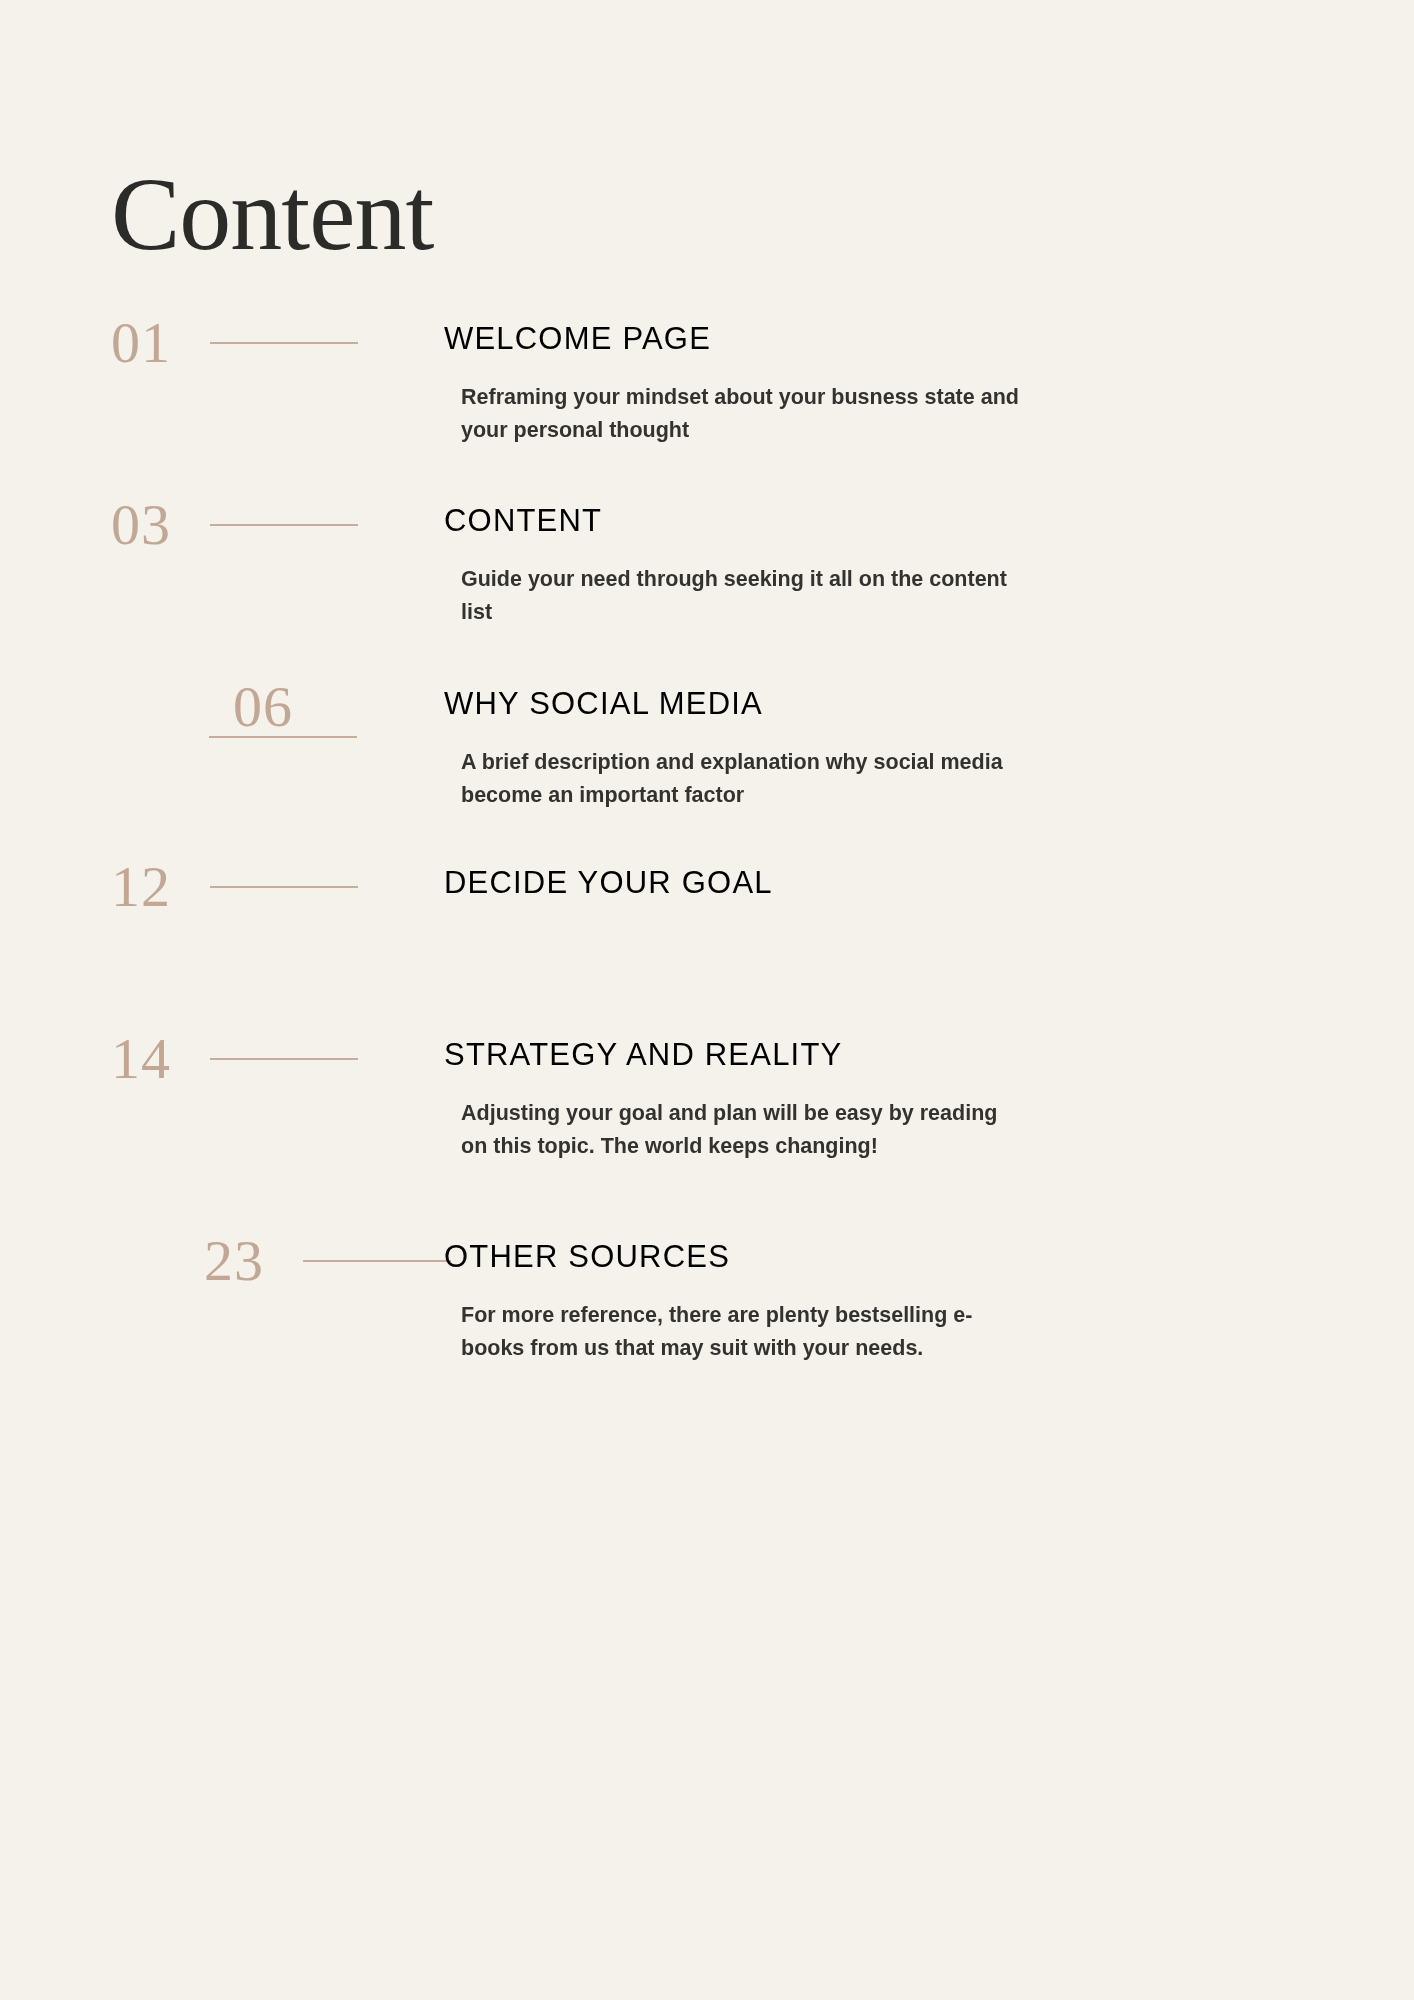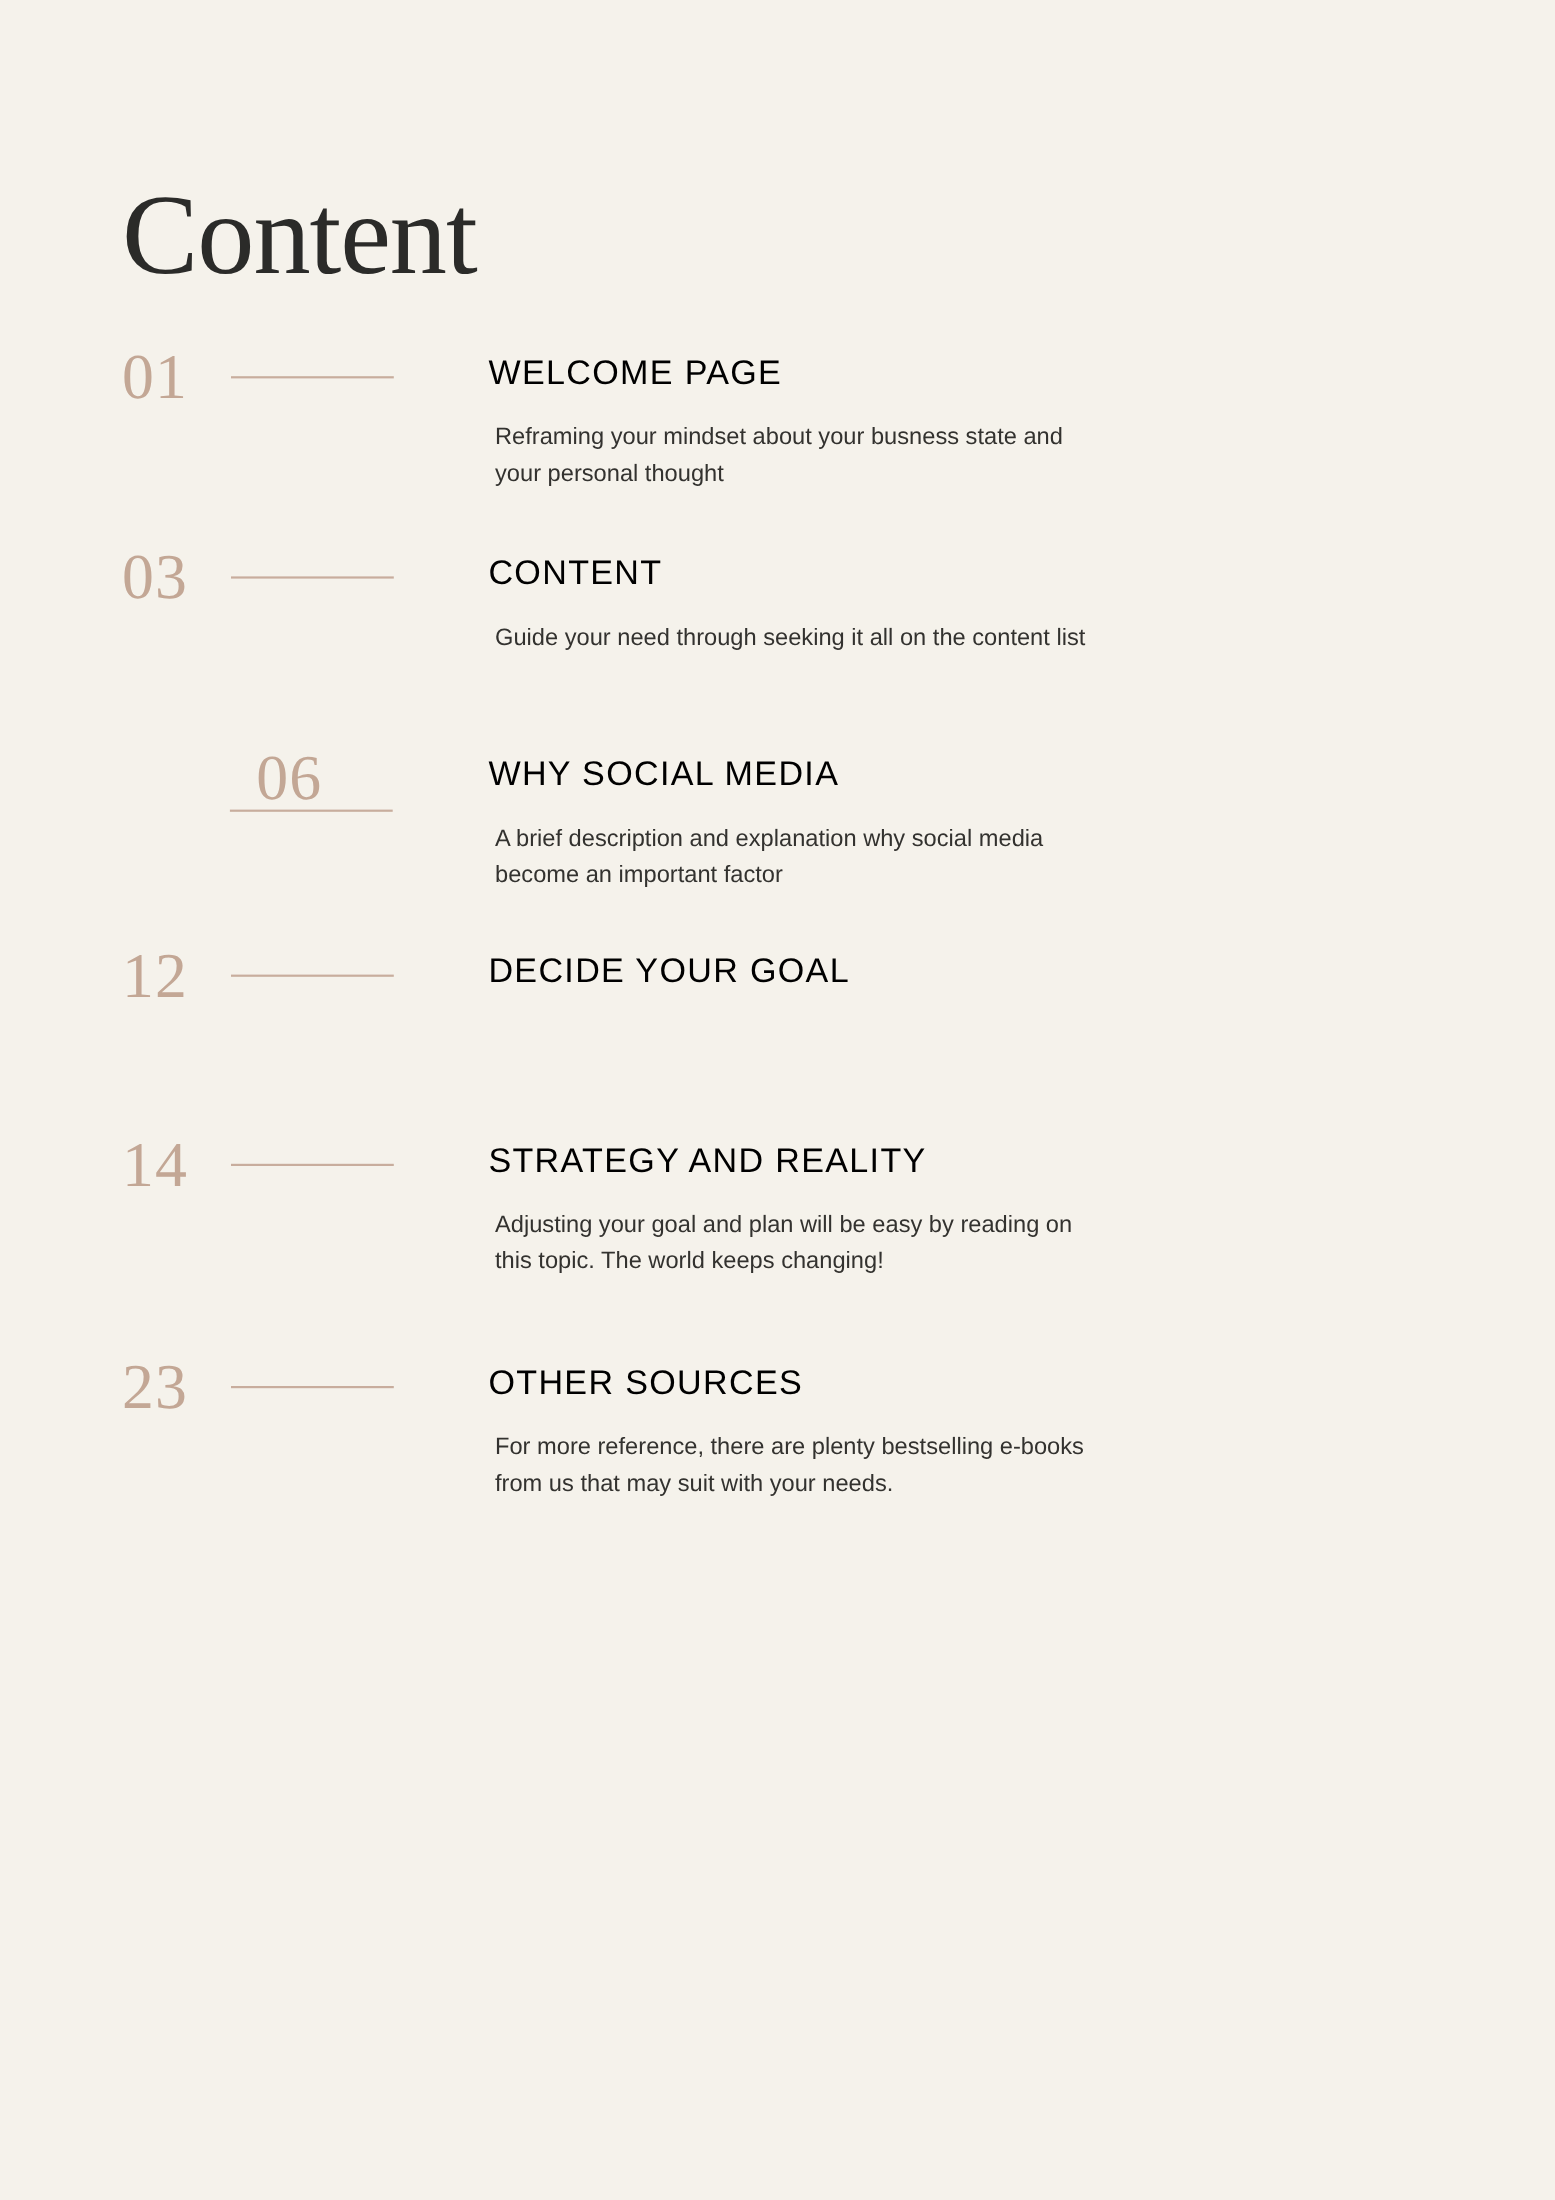--- a/index.html
+++ b/index.html
@@ -94,42 +94,42 @@
     font-weight: 400;
     margin: 0;
     white-space: nowrap;
   }
 
   .entry-desc {
     font-family: "Liberation Sans", sans-serif;
     font-size: 21.5px;
     line-height: 33px;
     color: #33322f;
-    font-weight: 400;
-    margin: 6px;
+    font-weight: 700;
+    margin: 17px;
     max-width: 560px;
   }
 
   
   .e0 .entry-left  { top: 18px; align-items: center; }
   .e0 .entry-right { top: 26px; }
 
   .e1 .entry-left  { top: 200px; }
   .e1 .entry-right { top: 208px; }
 
   .e2 .entry-left  { top: 383px; flex-direction: column; }
   .e2 .entry-right { top: 391px; }
 
   .e3 .entry-left  { top: 562px; }
   .e3 .entry-right { top: 570px; }
 
   .e4 .entry-left  { top: 734px; }
   .e4 .entry-right { top: 742px; }
 
-  .e5 .entry-left  { top: 936px; }
+  .e5 .entry-left  { top: 936px; justify-content: flex-end; }
   .e5 .entry-right { top: 944px; }
 
   .entry-desc-wrap {
     margin-top: 24px;
   }
 </style>
 </head>
 <body>
 
 <div class="page">

